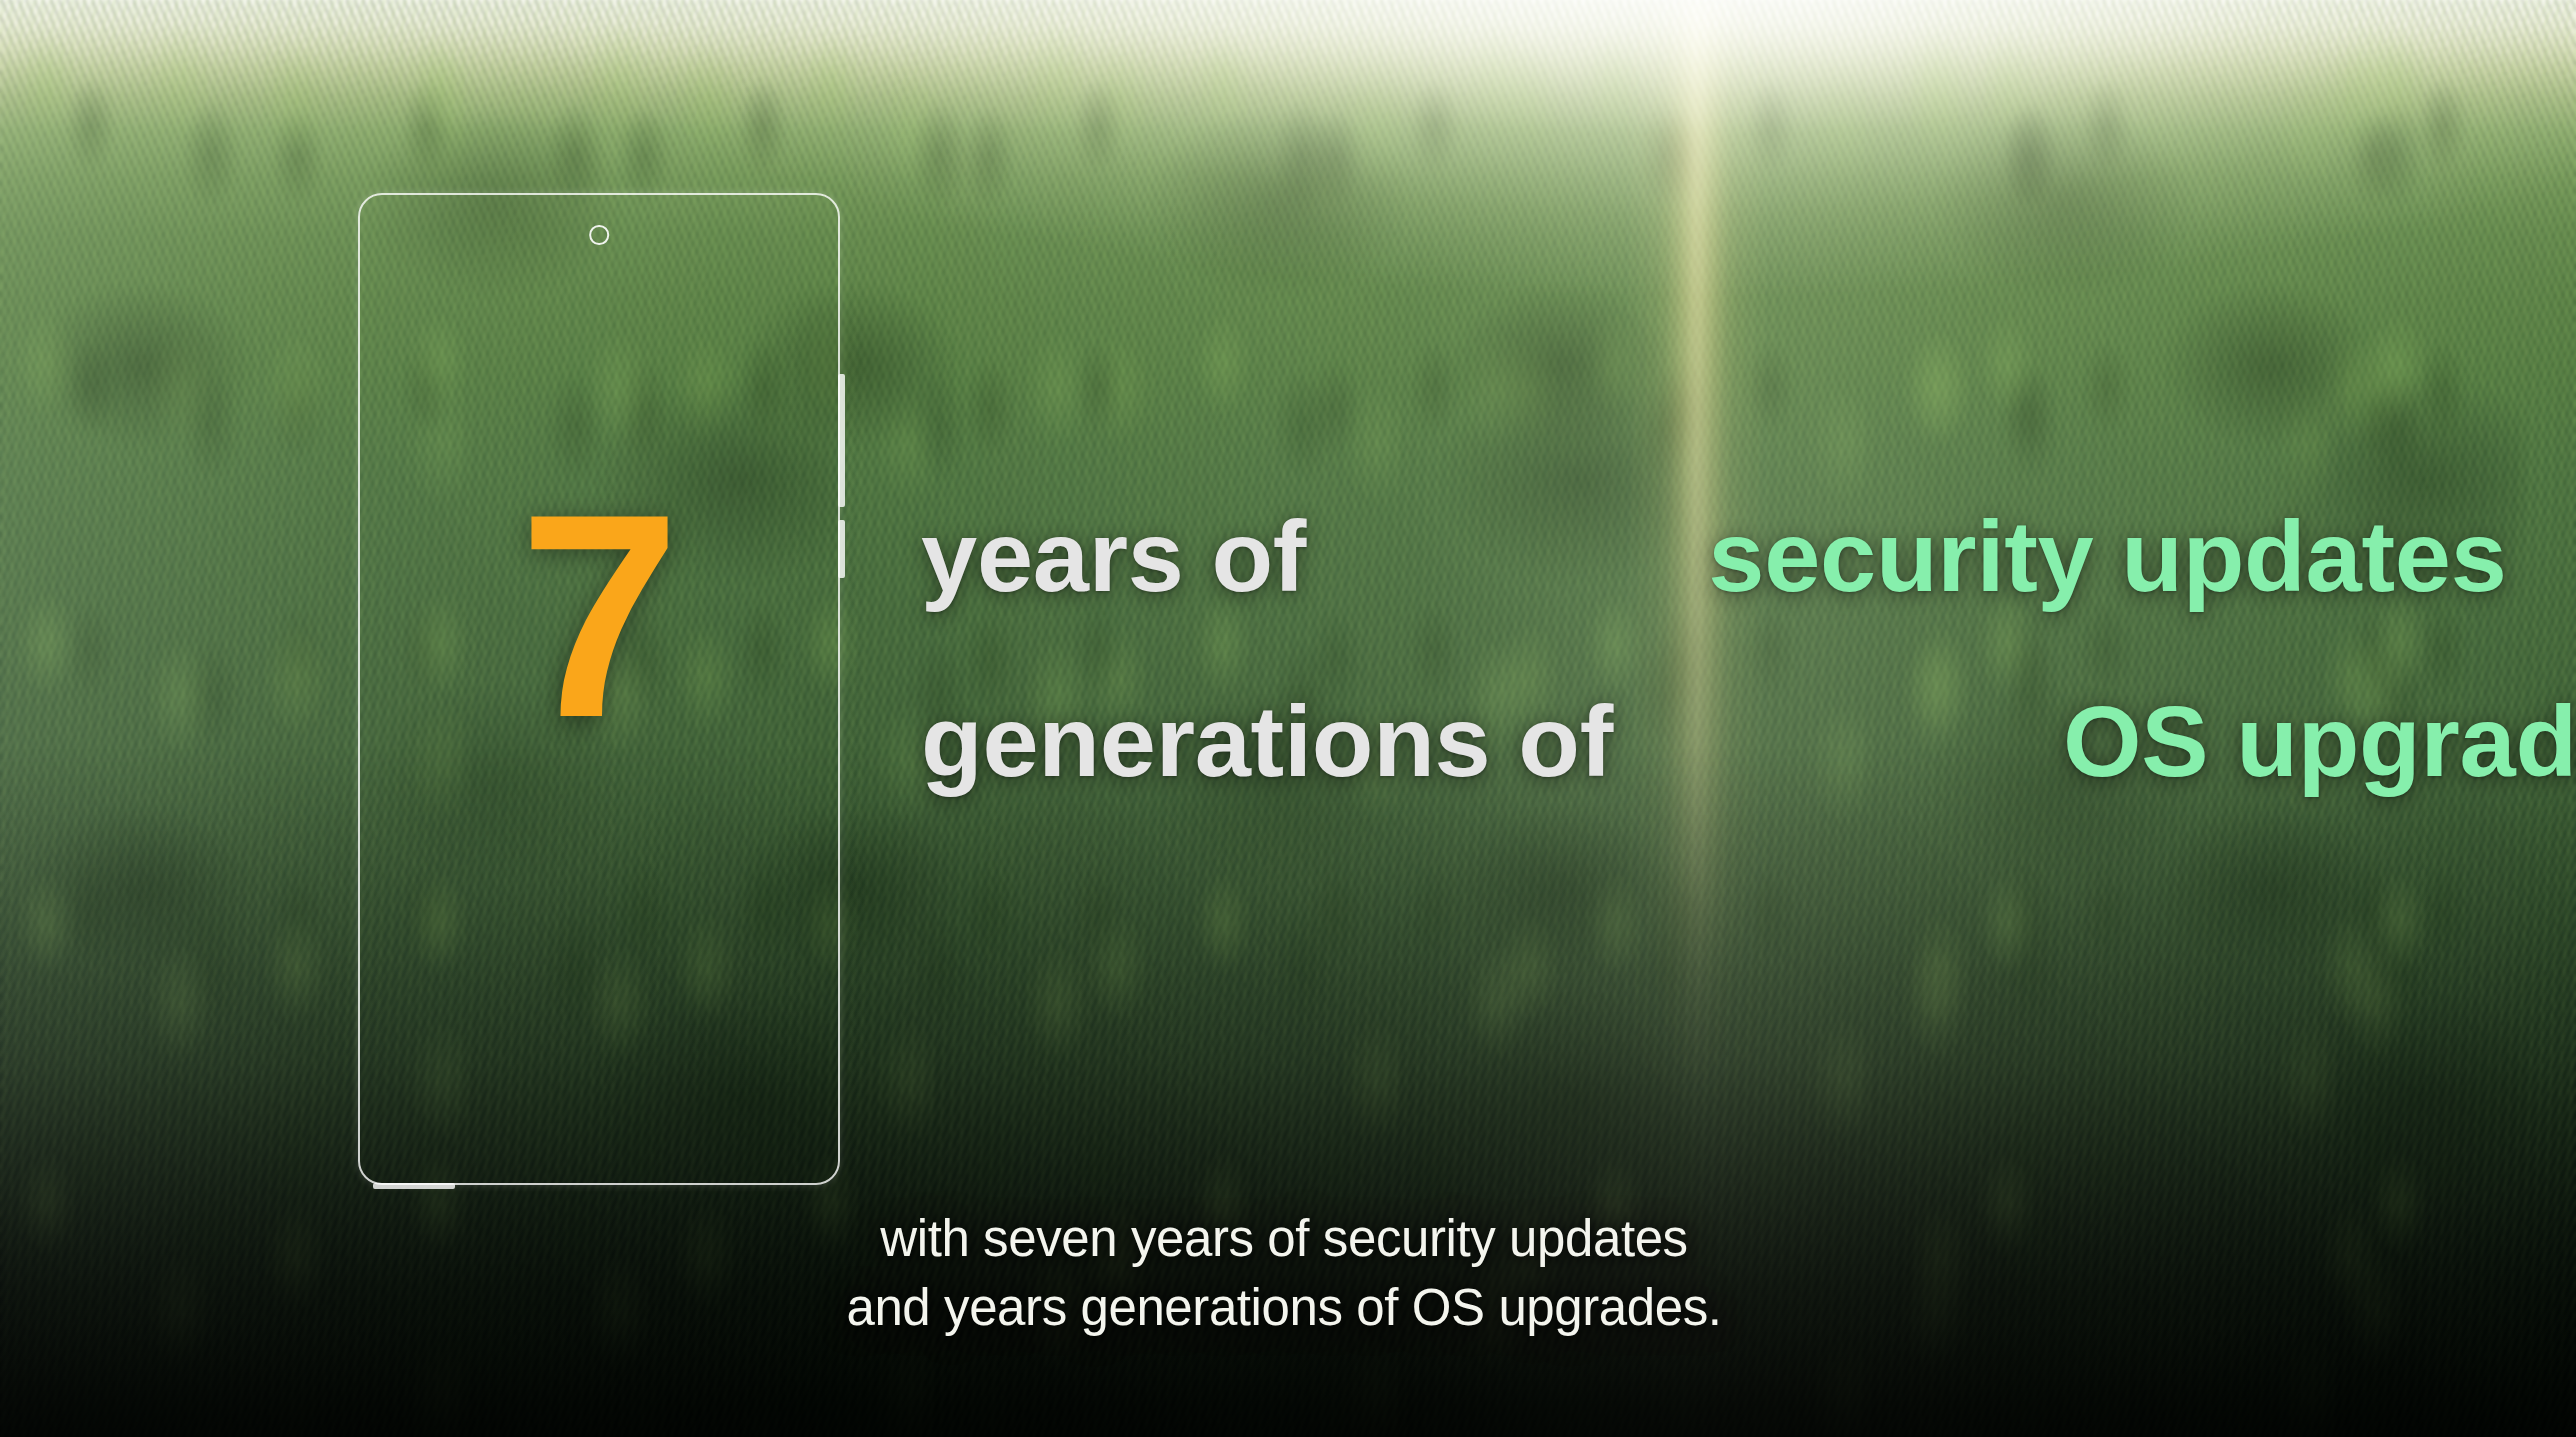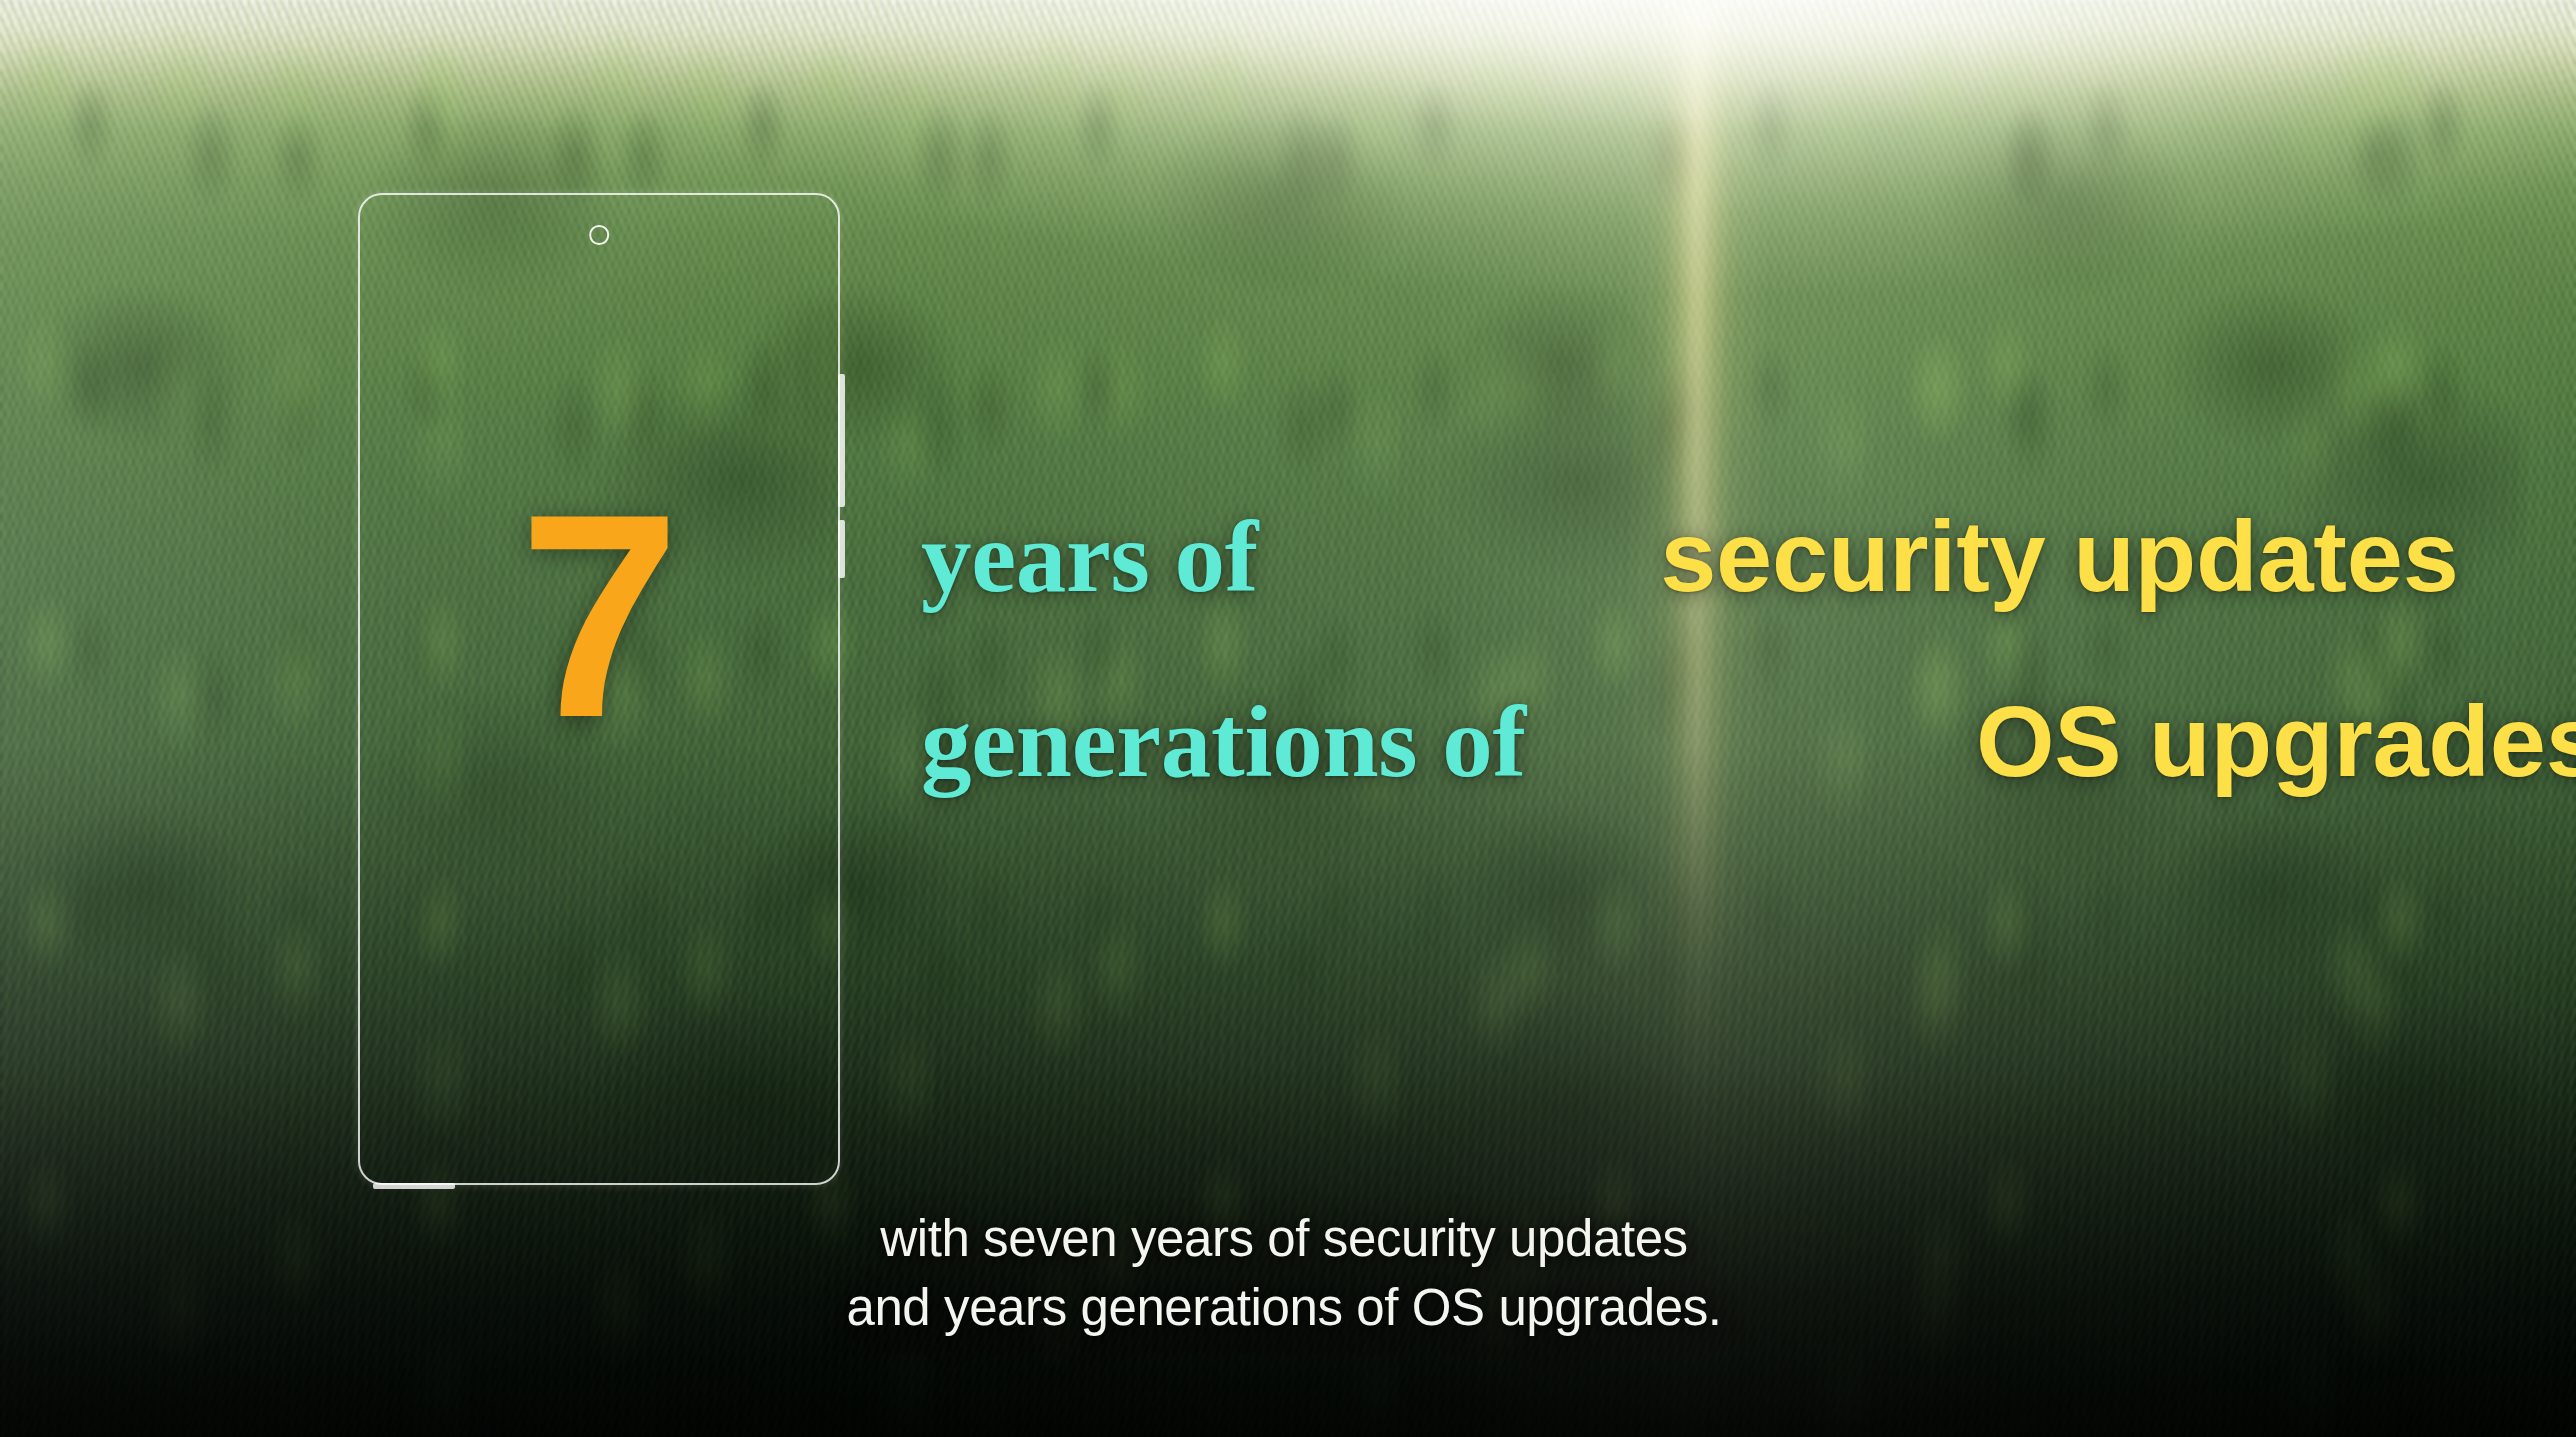--- a/index.html
+++ b/index.html
@@ -216,22 +216,22 @@
     text-shadow:0 3.7px 24px rgba(0,0,0,.40);
   }
 
   .hl-text{
     font-size:101px;
     line-height:1.08;
     font-weight:700;
   }
   #hl-row-1 .hl-text{ margin-left:402px; }
   #hl-row-2 .hl-text{ margin-left:402px; }
-  .hl-white{ color:#5eead4;font-family:Liberation Serif, serif; }
-  .hl-accent{ color:#fde047; }
+  .hl-white{ color:#e5e5e5; }
+  .hl-accent{ color:#86efac; }
   .hl-sp{ display:inline-block; width:.30em; }
 
   
   #caption{
     position:absolute;
     left:0; right:8px; bottom:95px;
     text-align:center;
     color:#f4f5ee;
     font-size:51px;
     line-height:1.34;

